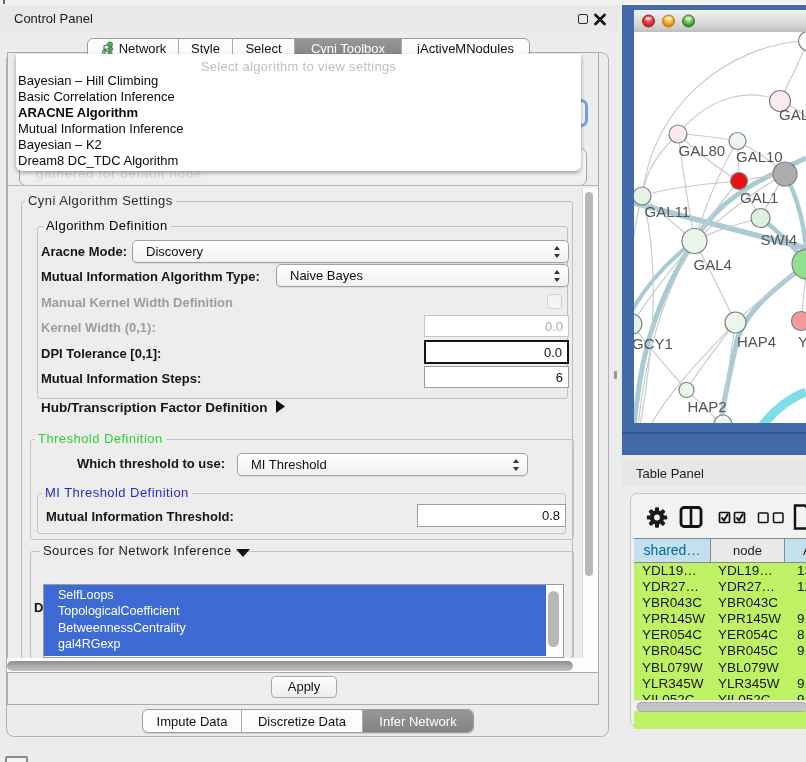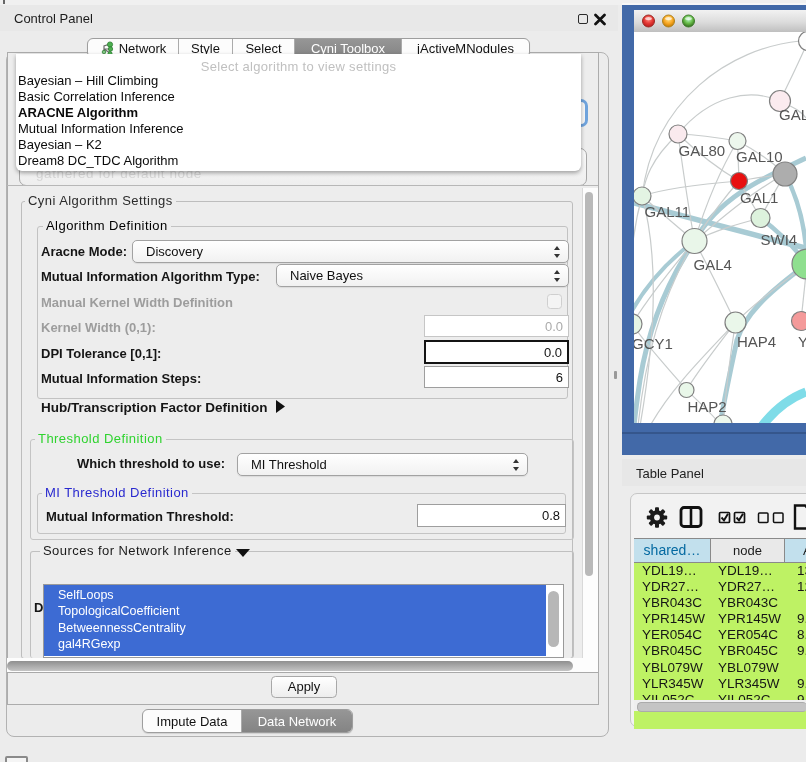--- a/index.html
+++ b/index.html
@@ -108,21 +108,22 @@
 <div class="ab" style="left:582px;top:188px;width:15px;height:470px;background:#fdfdfd;border-left:1px solid #d9d9d9"></div>
 <div class="ab" style="left:584.5px;top:192px;width:8px;height:384px;border-radius:4.5px;background:#b9b9b9"></div>
 
 <div class="ab" style="left:7px;top:658px;width:591px;height:14px;background:#fdfdfd;border-bottom:1px solid #a9a9a9"></div>
 <div class="ab" style="left:7px;top:661px;width:566px;height:10px;border-radius:5px;background:linear-gradient(#8f8f8f,#c4c4c4);"></div>
 
 <div class="ab" style="left:271px;top:676px;width:64px;height:20px;border:1px solid #a8a8a8;border-radius:4.5px;background:linear-gradient(#ffffff,#ededed);text-align:center;font-size:13px;color:#111;line-height:20px">Apply</div>
 
 <div class="seg" style="left:142px;top:709px;height:22px">
  <div style="width:98px">Impute Data</div>
- <div class="sel" style="width:110px">Data Network</div>
+ <div style="width:120px">Discretize Data</div>
+ <div class="sel" style="width:110px">Infer Network</div>
 </div>
 
 <div class="ab" style="left:16px;top:53.5px;width:565px;height:117.5px;background:#fff;border-radius:0 0 6px 6px;box-shadow:0 2px 4px rgba(0,0,0,.35)"></div>
 <div class="ab" style="left:16px;top:59px;width:565px;text-align:center;font-size:13px;color:#c0c0c0;letter-spacing:.3px">Select algorithm to view settings</div>
 <div class="ab" style="left:18px;top:73px;font-size:13px;color:#0a0a0a;line-height:16.1px;white-space:nowrap">Bayesian – Hill Climbing<br>Basic Correlation Inference<br><b>ARACNE Algorithm</b><br>Mutual Information Inference<br>Bayesian – K2<br>Dream8 DC_TDC Algorithm</div>
 
 <div class="ab" style="left:614px;top:371px;width:3px;height:8px;background:#999;border-radius:1px"></div>
 <div class="ab" style="left:5px;top:756px;width:19px;height:10px;border:2.5px solid #8a8a8a;border-radius:2px;background:#f5f5f5"></div>
 
 <div class="ab" style="left:622px;top:3px;width:184px;height:1.5px;background:#f7f7f7"></div>

